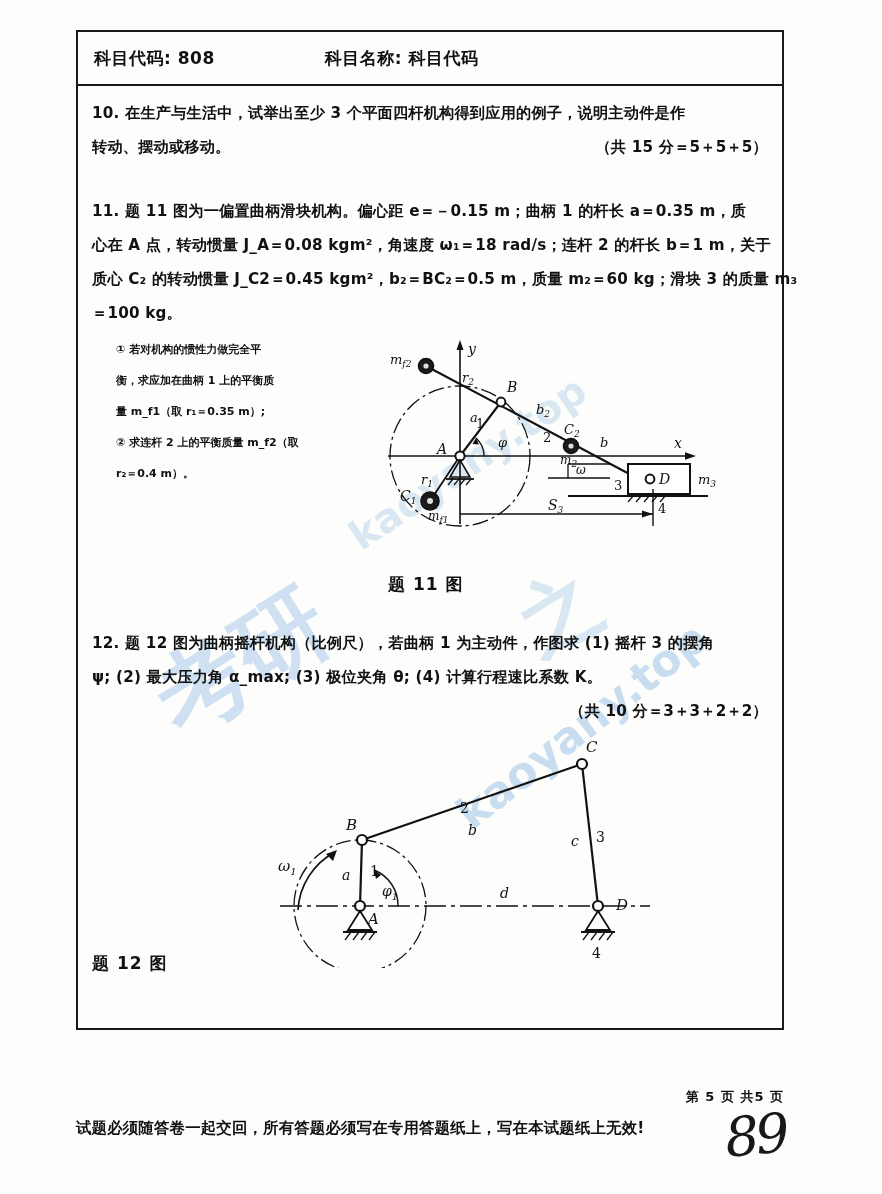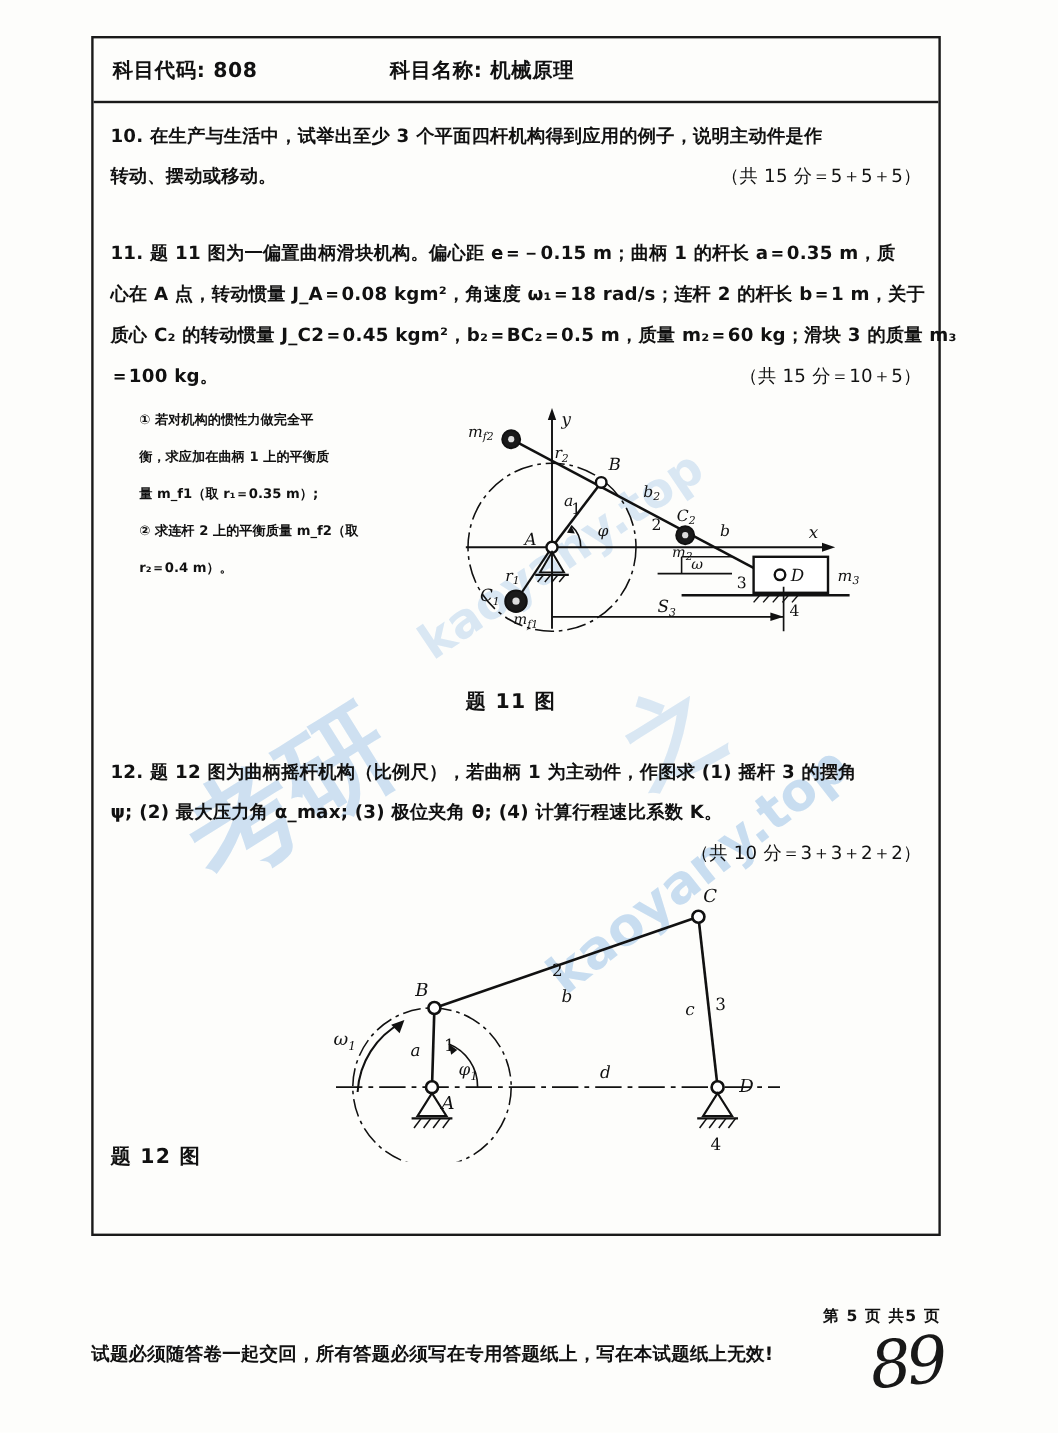--- a/index.html
+++ b/index.html
@@ -63,21 +63,21 @@
   .q-block { margin-bottom: 4px; }
   .q-line {
     font-size: 15.2px;
     font-weight: bold;
     line-height: 34px;
     white-space: nowrap;
     letter-spacing: 0.2px;
   }
   .score {
     float: right;
-    font-weight: normal;
+    font-weight: bold;
   }
   .spacer-md { height: 26px; }
 
   
   .row11 {
     display: flex;
     align-items: flex-start;
     margin-top: 4px;
   }
   .sub-list {
@@ -190,42 +190,41 @@
 
   <div class="frame">
 
     <div class="header-band">
       <div class="hdr-cell hdr-code">
         <span>科目代码:</span>
         <span>808</span>
       </div>
       <div class="hdr-cell hdr-name">
         <span>科目名称:</span>
-        <span>机械原理</span>
+        <span>科目代码</span>
       </div>
     </div>
 
     <div class="body-area">
 
       <div class="q-block">
         <div class="q-line">10. 在生产与生活中，试举出至少 3 个平面四杆机构得到应用的例子，说明主动件是作</div>
         <div class="q-line">
           <span class="score">（共 15 分＝5＋5＋5）</span>
           <span>转动、摆动或移动。</span>
         </div>
       </div>
 
       <div class="spacer-md"></div>
 
       <div class="q-block">
         <div class="q-line">11. 题 11 图为一偏置曲柄滑块机构。偏心距 e＝－0.15 m；曲柄 1 的杆长 a＝0.35 m，质</div>
         <div class="q-line">心在 A 点，转动惯量 J_A＝0.08 kgm²，角速度 ω₁＝18 rad/s；连杆 2 的杆长 b＝1 m，关于</div>
         <div class="q-line">质心 C₂ 的转动惯量 J_C2＝0.45 kgm²，b₂＝BC₂＝0.5 m，质量 m₂＝60 kg；滑块 3 的质量 m₃</div>
         <div class="q-line">
-          <span class="score">（共 15 分＝10＋5）</span>
           <span>＝100 kg。</span>
         </div>
 
         <div class="row11">
           <div class="sub-list">
             <div class="sub-line">① 若对机构的惯性力做完全平</div>
             <div class="sub-line">衡，求应加在曲柄 1 上的平衡质</div>
             <div class="sub-line">量 m_f1（取 r₁＝0.35 m）;</div>
             <div class="sub-line">② 求连杆 2 上的平衡质量 m_f2（取</div>
             <div class="sub-line">r₂＝0.4 m）。</div>

